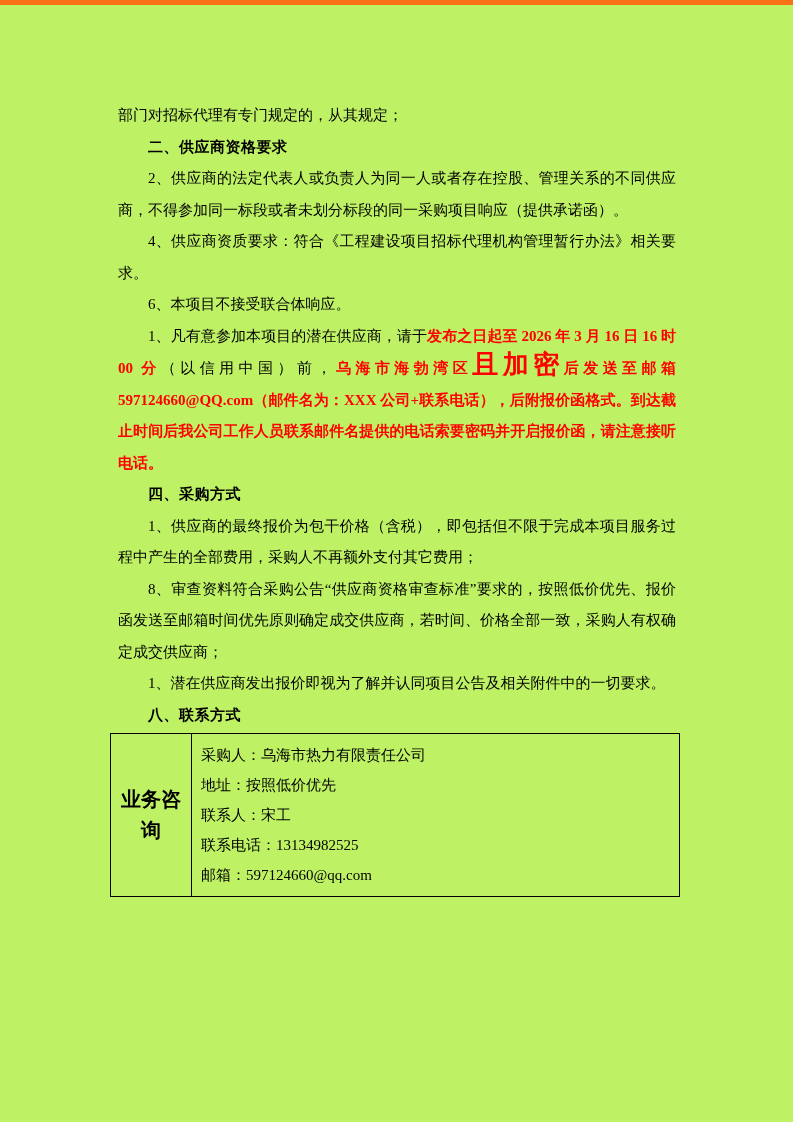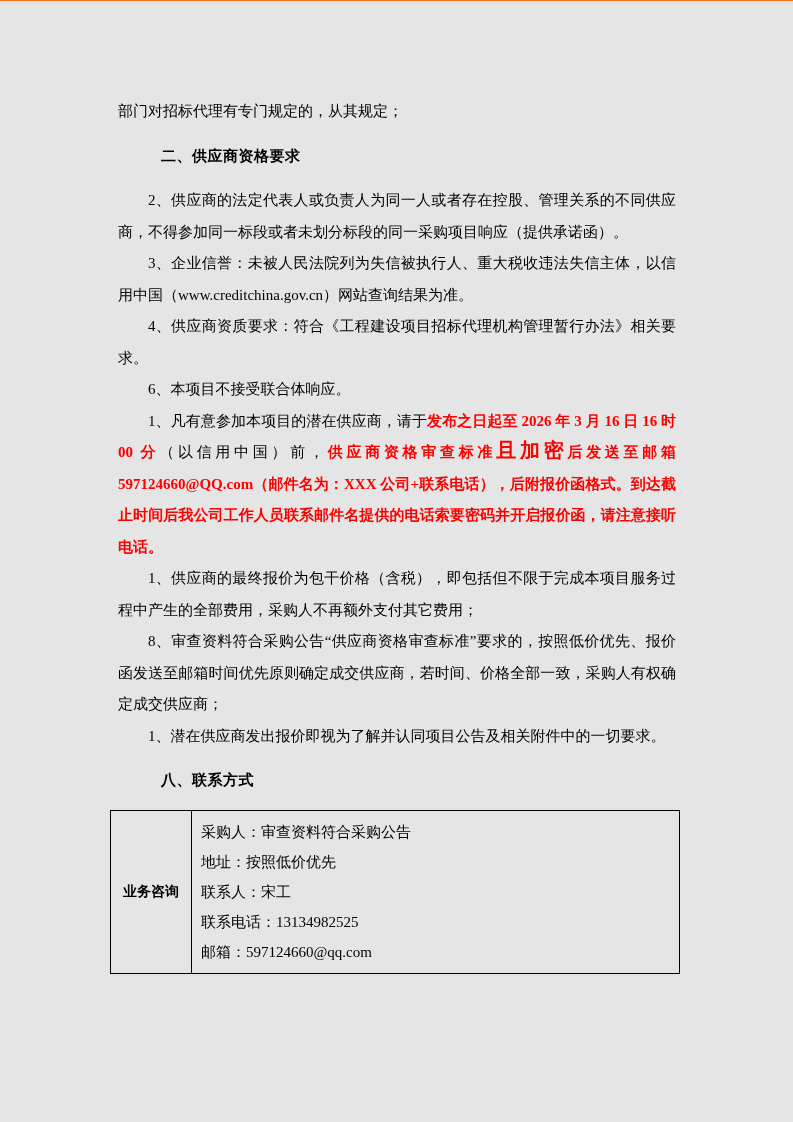--- a/index.html
+++ b/index.html
@@ -4,72 +4,72 @@
 <style>
   html, body { margin: 0; padding: 0; }
   body {
     background: #ffffff;
     font-family: "Liberation Serif", "DejaVu Serif", serif;
   }
   .page {
     position: relative;
     width: 793px;
     height: 1122px;
-    background: #e5e5e5;
+    background: #bef264;
     overflow: hidden;
-    border-top: 1px solid #f97316;
+    border-top: 5px solid #f97316;
     box-sizing: border-box;
   }
   .content {
     position: absolute;
     left: 118px;
     top: 95px;
     width: 558px;
     color: #000000;
     font-size: 15px;
     line-height: 31.5px;
   }
   .para {
     margin: 0;
     text-indent: 2em;
     text-align: justify;
   }
   .para.cont {
     text-indent: 0;
   }
   .heading {
-    margin: 13px;
+    margin: 0;
     text-indent: 2em;
     font-weight: bold;
     letter-spacing: 0.5px;
   }
   .red {
     color: #ff0000;
     font-weight: bold;
   }
   .red-large {
-    font-size: 20px;
+    font-size: 26px;
     line-height: 1;
   }
   table.contact {
     border-collapse: collapse;
     margin-left: -8px;
     margin-top: 2px;
     width: 570px;
     table-layout: fixed;
   }
   table.contact, table.contact td {
     border: 1.5px solid #000000;
   }
   td.row-label {
     width: 78px;
     text-align: center;
     vertical-align: middle;
     font-weight: bold;
-    font-size: 14px;
+    font-size: 20px;
   }
   td.row-value {
     padding: 6px 10px 6px 9px;
     vertical-align: middle;
   }
   .contact-line {
     line-height: 30px;
     font-size: 15px;
     text-align: left;
   }
@@ -78,42 +78,42 @@
 <body>
 
 <div class="page">
   <div class="content">
 
     <p class="para cont">部门对招标代理有专门规定的，从其规定；</p>
 
     <p class="heading">二、供应商资格要求</p>
 
     <p class="para">2、供应商的法定代表人或负责人为同一人或者存在控股、管理关系的不同供应商，不得参加同一标段或者未划分标段的同一采购项目响应（提供承诺函）。</p>
-    <p class="para">3、企业信誉：未被人民法院列为失信被执行人、重大税收违法失信主体，以信用中国（www.creditchina.gov.cn）网站查询结果为准。</p>
     <p class="para">4、供应商资质要求：符合《工程建设项目招标代理机构管理暂行办法》相关要求。</p>
     <p class="para">6、本项目不接受联合体响应。</p>
 
 
     <p class="para">
-      <span>1、凡有意参加本项目的潜在供应商，请于</span><span class="red">发布之日起至 2026 年 3 月 16 日 16 时 00 分</span><span>（以信用中国）前，</span><span class="red">供应商资格审查标准</span><span class="red red-large">且加密</span><span class="red">后发送至邮箱 597124660@QQ.com（邮件名为：XXX 公司+联系电话），后附报价函格式。到达截止时间后我公司工作人员联系邮件名提供的电话索要密码并开启报价函，请注意接听电话。</span>
+      <span>1、凡有意参加本项目的潜在供应商，请于</span><span class="red">发布之日起至 2026 年 3 月 16 日 16 时 00 分</span><span>（以信用中国）前，</span><span class="red">乌海市海勃湾区</span><span class="red red-large">且加密</span><span class="red">后发送至邮箱 597124660@QQ.com（邮件名为：XXX 公司+联系电话），后附报价函格式。到达截止时间后我公司工作人员联系邮件名提供的电话索要密码并开启报价函，请注意接听电话。</span>
     </p>
 
+    <p class="heading">四、采购方式</p>
 
     <p class="para">1、供应商的最终报价为包干价格（含税），即包括但不限于完成本项目服务过程中产生的全部费用，采购人不再额外支付其它费用；</p>
     <p class="para">8、审查资料符合采购公告“供应商资格审查标准”要求的，按照低价优先、报价函发送至邮箱时间优先原则确定成交供应商，若时间、价格全部一致，采购人有权确定成交供应商；</p>
     <p class="para">1、潜在供应商发出报价即视为了解并认同项目公告及相关附件中的一切要求。</p>
 
     <p class="heading">八、联系方式</p>
 
     <table class="contact">
       <tbody>
           <tr>
         <td class="row-label">业务咨询</td>
         <td class="row-value">
-          <div class="contact-line">采购人：审查资料符合采购公告</div>
+          <div class="contact-line">采购人：乌海市热力有限责任公司</div>
           <div class="contact-line">地址：按照低价优先</div>
           <div class="contact-line">联系人：宋工</div>
           <div class="contact-line">联系电话：13134982525</div>
           <div class="contact-line">邮箱：597124660@qq.com</div>
         </td>
       </tr>
     </tbody>
       </table>
 
   </div>

